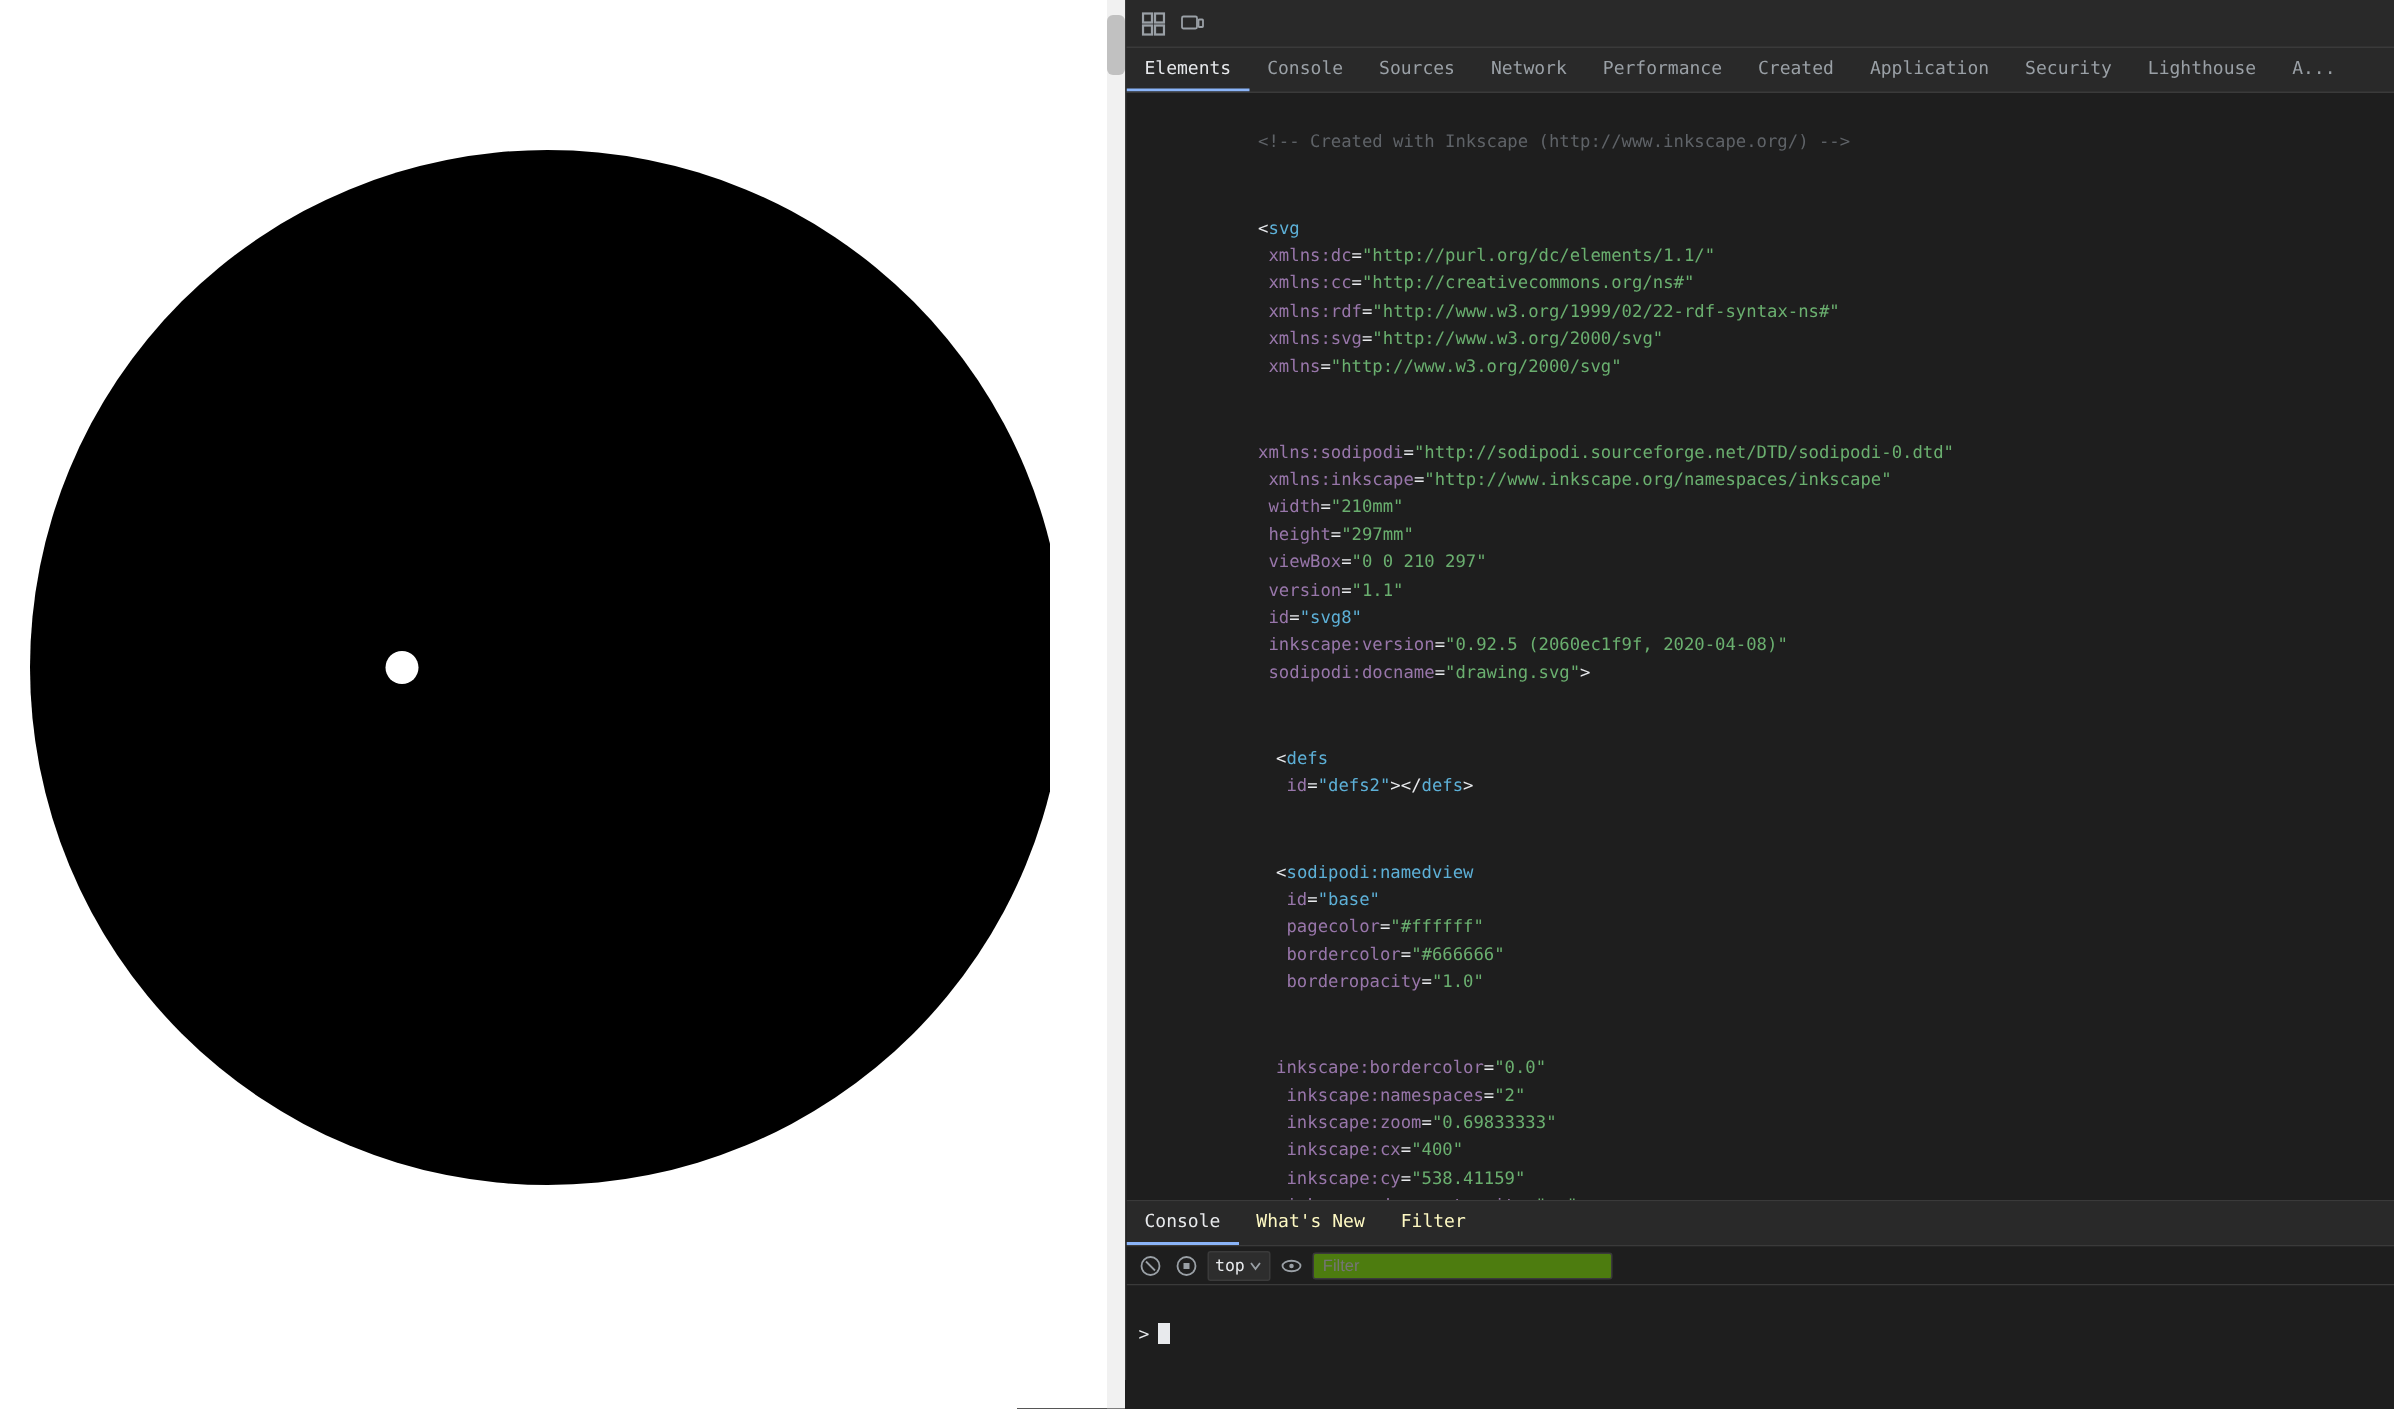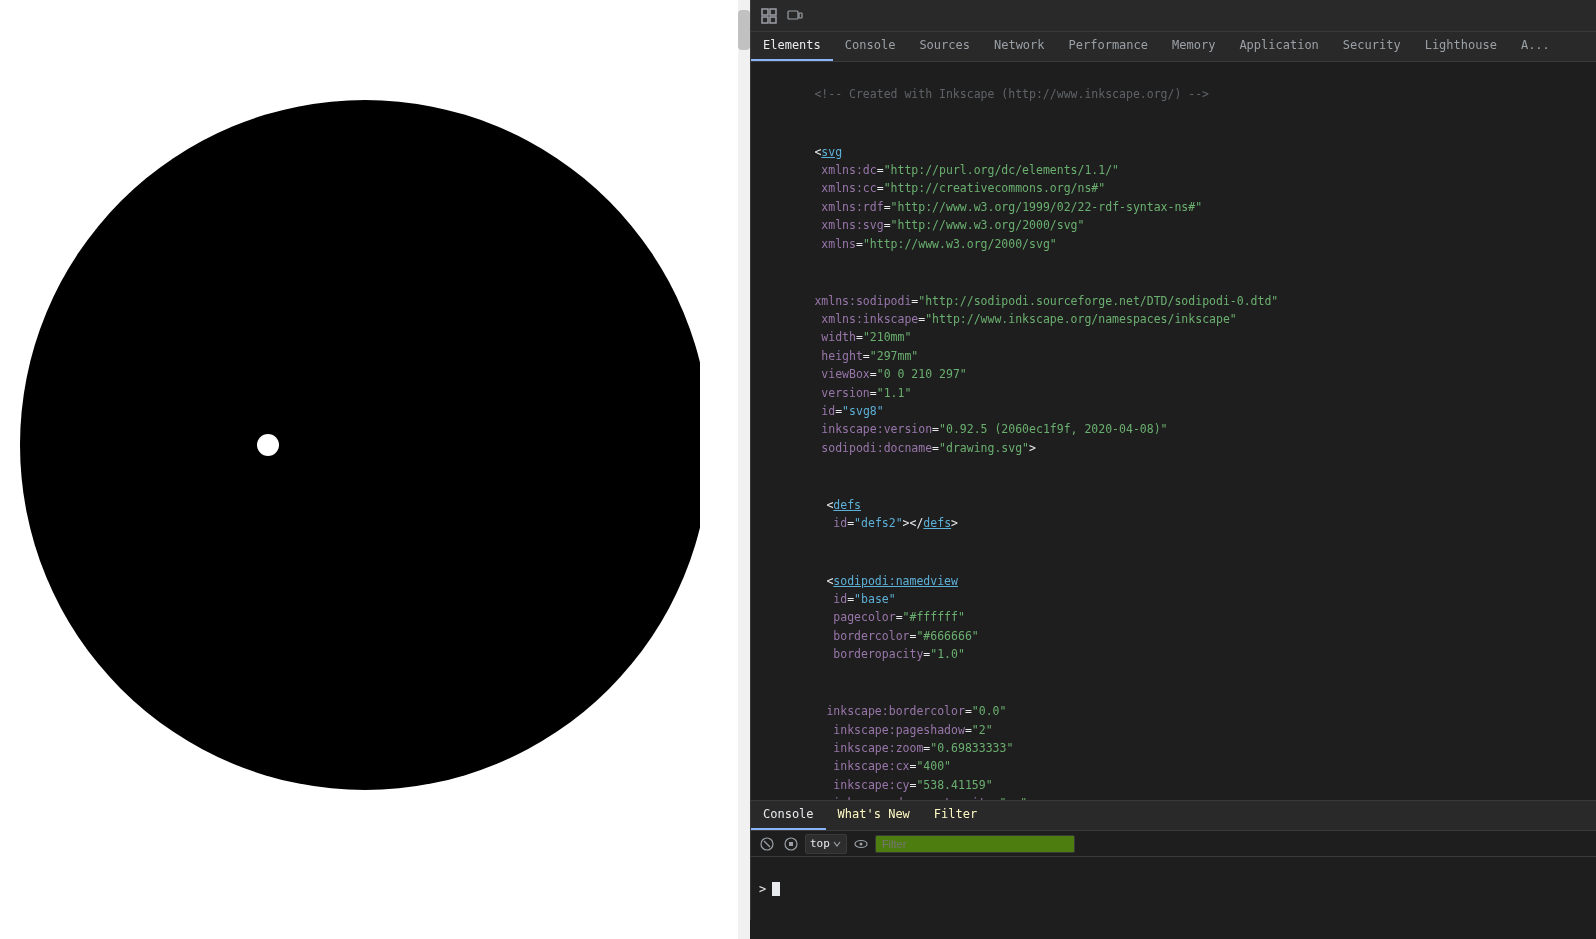--- a/index.html
+++ b/index.html
@@ -119,25 +119,26 @@
       padding: 4px 0;
       font-size: 11.5px;
       line-height: 1.6;
       color: #e8eaed;
     }
 
     .xml-line {
       padding: 1px 8px;
       white-space: pre;
       font-size: 11.5px;
+      margin-left: 24px;
     }
 
     .comment { color: #5f6368; }
     .tag-bracket { color: #e8eaed; }
-    .tag-name { color: #5db0d7; text-decoration: underline; }
+    .tag-name { color: #5db0d7; }
     .attr-name { color: #9876aa; }
     .attr-value { color: #6aaf6f; }
     .attr-value-blue { color: #5db0d7; }
     .indent-1 { padding-left: 20px; }
 
     
     #console-panel {
       height: 120px;
       border-top: 1px solid #3a3a3a;
       display: flex;
@@ -280,21 +281,21 @@
       </svg>
     </div>
   </div>
 
   <div id="devtools-tabs">
     <div class="devtools-tab active">Elements</div>
     <div class="devtools-tab">Console</div>
     <div class="devtools-tab">Sources</div>
     <div class="devtools-tab">Network</div>
     <div class="devtools-tab">Performance</div>
-    <div class="devtools-tab">Memory</div>
+    <div class="devtools-tab">Created</div>
     <div class="devtools-tab">Application</div>
     <div class="devtools-tab">Security</div>
     <div class="devtools-tab">Lighthouse</div>
     <div class="devtools-tab">A...</div>
   </div>
 
   <div id="devtools-content">
     <div id="elements-panel">
 
       <div class="xml-line">
@@ -328,21 +329,21 @@
 
       <div class="xml-line indent-1">
         <span class="tag-bracket">&lt;</span><span class="tag-name">sodipodi:namedview</span>
         <span class="attr-name"> id</span><span class="tag-bracket">=</span><span class="attr-value-blue">"base"</span>
         <span class="attr-name"> pagecolor</span><span class="tag-bracket">=</span><span class="attr-value">"#ffffff"</span>
         <span class="attr-name"> bordercolor</span><span class="tag-bracket">=</span><span class="attr-value">"#666666"</span>
         <span class="attr-name"> borderopacity</span><span class="tag-bracket">=</span><span class="attr-value">"1.0"</span>
       </div>
       <div class="xml-line indent-1">
         <span class="attr-name">inkscape:bordercolor</span><span class="tag-bracket">=</span><span class="attr-value">"0.0"</span>
-        <span class="attr-name"> inkscape:pageshadow</span><span class="tag-bracket">=</span><span class="attr-value">"2"</span>
+        <span class="attr-name"> inkscape:namespaces</span><span class="tag-bracket">=</span><span class="attr-value">"2"</span>
         <span class="attr-name"> inkscape:zoom</span><span class="tag-bracket">=</span><span class="attr-value">"0.69833333"</span>
         <span class="attr-name"> inkscape:cx</span><span class="tag-bracket">=</span><span class="attr-value">"400"</span>
         <span class="attr-name"> inkscape:cy</span><span class="tag-bracket">=</span><span class="attr-value">"538.41159"</span>
         <span class="attr-name"> inkscape:document-units</span><span class="tag-bracket">=</span><span class="attr-value">"mm"</span>
         <span class="attr-name"> inkscape:current-layer</span><span class="tag-bracket">=</span><span class="attr-value">"layer1"</span>
         
         
       </div>
 
     </div>

